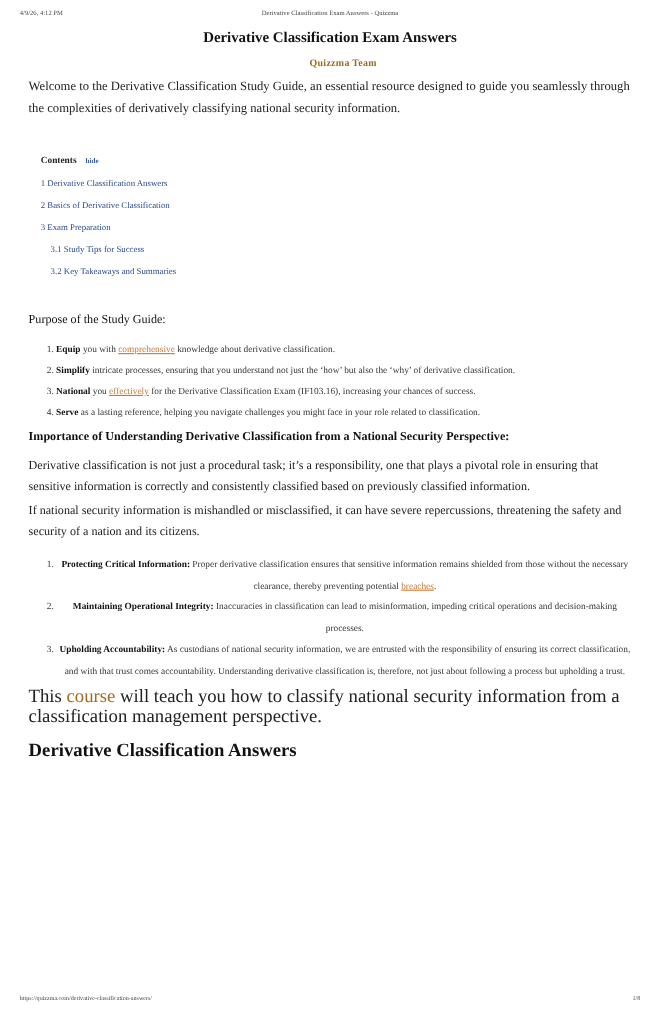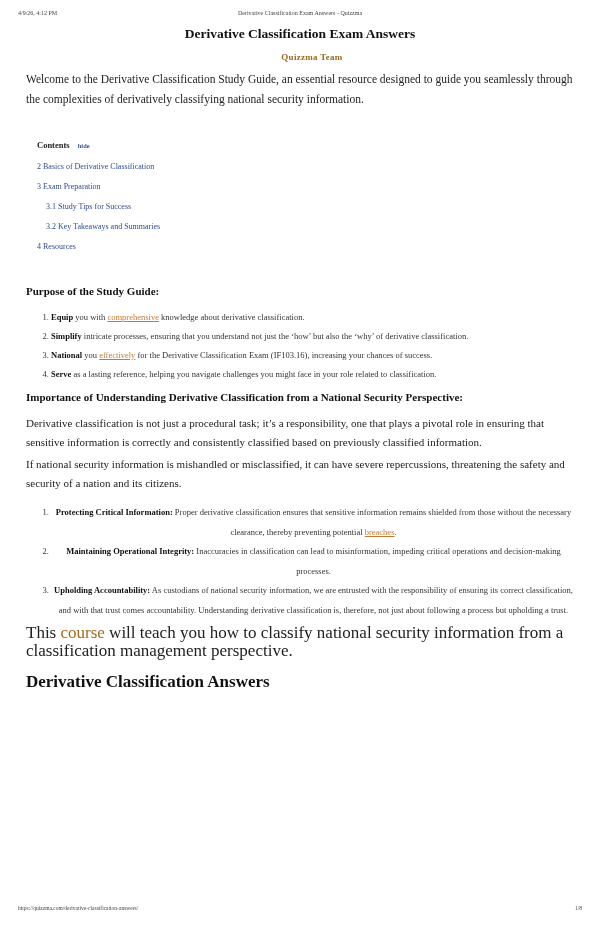--- a/index.html
+++ b/index.html
@@ -20,21 +20,21 @@
     .content { position: absolute; top: 69px; left: 26px; width: 550px; }
     .intro { font-size: 11.5px; line-height: 20px; color: #222; }
 
     .toc { margin-top: 31px; margin-left: 11px; }
     .toc-head { font-size: 8.5px; font-weight: bold; color: #222; height: 12px; }
     .toc-head .hide { font-size: 6.5px; font-weight: bold; color: #3a5a9a; margin-left: 6px; }
     .toc-list { list-style: none; margin-top: 10px; }
     .toc-list li { font-size: 8px; color: #2b4c8c; height: 20px; line-height: 10px; }
     .toc-list li.sub { padding-left: 9px; }
 
-    .h-purpose { margin-top: 22px; font-size: 11px; font-weight: bold; color: #111; line-height: 14px; }
+    .h-purpose { margin-top: 22px; font-size: 11px; font-weight: normal; color: #111; line-height: 14px; }
     .p { font-size: 11px; line-height: 19px; color: #222; }
     .p.after-head { margin-top: 3px; }
 
     ol.small { margin-top: 10px; padding-left: 25px; font-size: 8.5px; color: #333; }
     ol.small li { line-height: 19px; }
     ol.small li b { color: #111; }
     ol.tall li { line-height: 19.5px; text-align: center; }
 
     a.link { color: #c27a33; text-decoration: underline; }
     span.link-plain { color: #a36a1c; }
@@ -59,25 +59,25 @@
 
 <div class="content">
   <p class="intro">Welcome to the Derivative Classification Study Guide, an essential resource designed to guide you seamlessly through the complexities of derivatively classifying national security information.</p>
 
   <div class="toc">
     <div class="toc-head">
       <span>Contents</span>
       <span class="hide">hide</span>
     </div>
     <ul class="toc-list">
+      <li>1 Derivative Classification Answers</li>
       <li>2 Basics of Derivative Classification</li>
       <li>3 Exam Preparation</li>
       <li class="sub">3.1  Study Tips for Success</li>
       <li class="sub">3.2  Key Takeaways and Summaries</li>
-      <li>4 Resources</li>
     </ul>
   </div>
 
   <div class="h-purpose">Purpose of the Study Guide:</div>
 
   <ol class="small">
     <li><b>Equip</b><span> you with </span><a class="link">comprehensive</a><span> knowledge about derivative classification.</span></li>
     <li><b>Simplify</b><span> intricate processes, ensuring that you understand not just the ‘how’ but also the ‘why’ of derivative classification.</span></li>
     <li><b>National</b><span> you </span><a class="link">effectively</a><span> for the Derivative Classification Exam (IF103.16), increasing your chances of success.</span></li>
     <li><b>Serve</b><span> as a lasting reference, helping you navigate challenges you might face in your role related to classification.</span></li>

